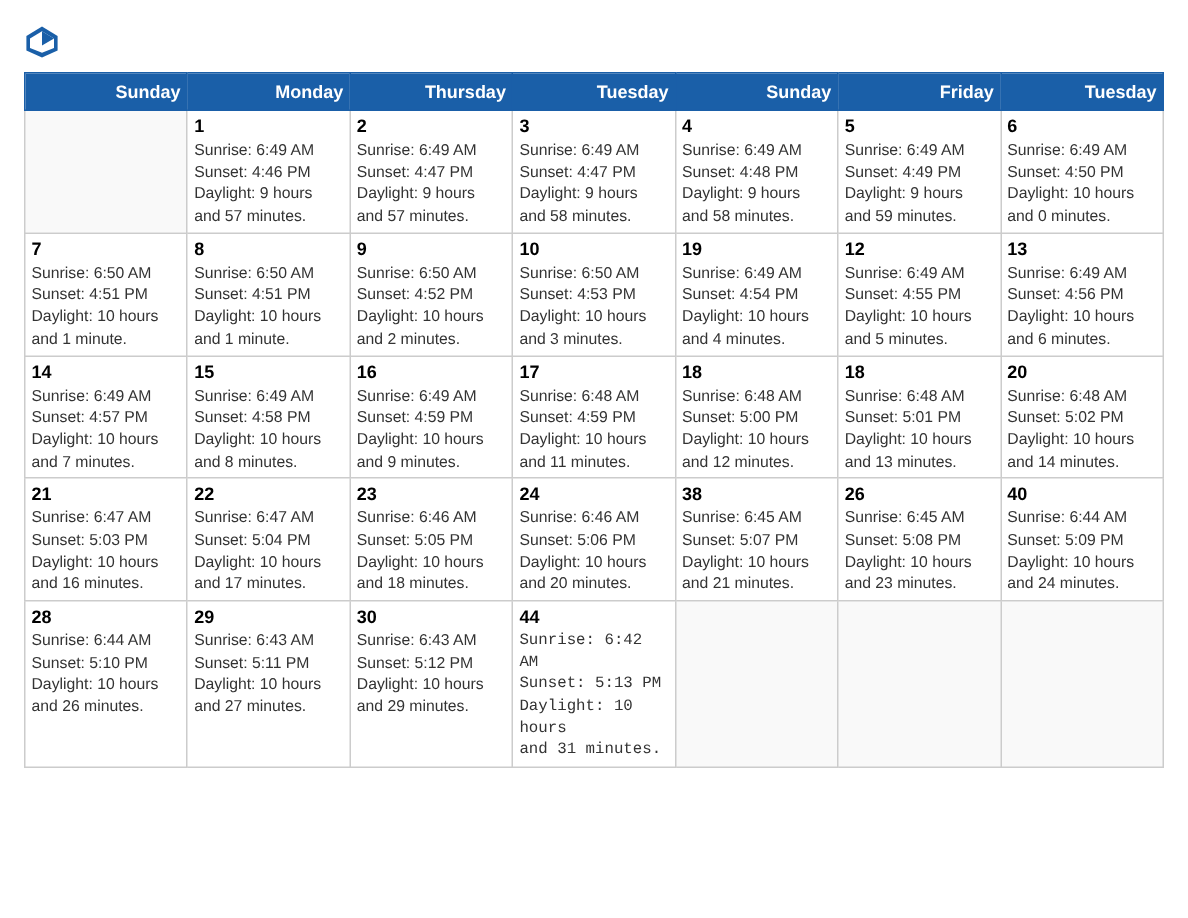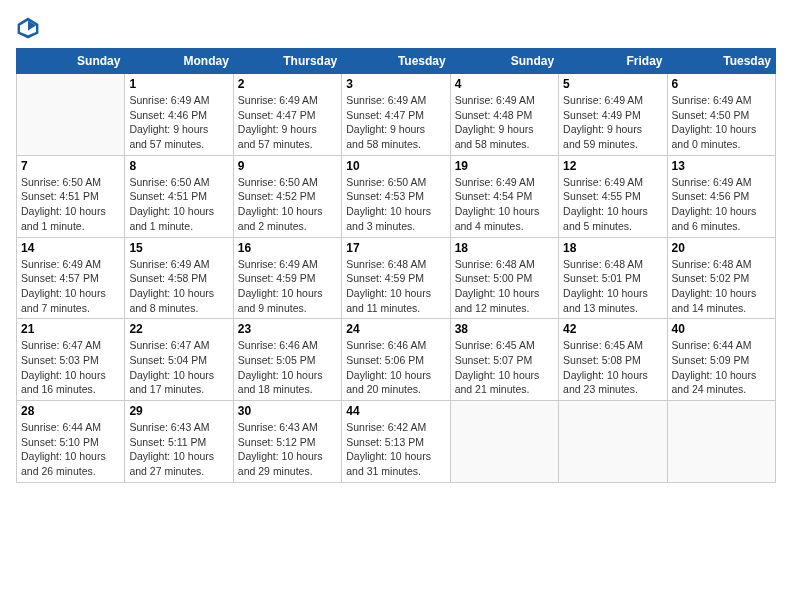--- a/index.html
+++ b/index.html
@@ -291,21 +291,21 @@
 and 20 minutes.</div>
         </td>
         <td>
           <span class="day-num">38</span>
           <div class="day-info" style="white-space: pre-line;">Sunrise: 6:45 AM
 Sunset: 5:07 PM
 Daylight: 10 hours
 and 21 minutes.</div>
         </td>
         <td>
-          <span class="day-num">42</span>
+          <span class="day-num">26</span>
           <div class="day-info" style="white-space: pre-line;">Sunrise: 6:45 AM
 Sunset: 5:08 PM
 Daylight: 10 hours
 and 23 minutes.</div>
         </td>
         <td>
           <span class="day-num">40</span>
           <div class="day-info" style="white-space: pre-line;">Sunrise: 6:44 AM
 Sunset: 5:09 PM
 Daylight: 10 hours
@@ -329,21 +329,21 @@
         </td>
         <td>
           <span class="day-num">30</span>
           <div class="day-info" style="white-space: pre-line;">Sunrise: 6:43 AM
 Sunset: 5:12 PM
 Daylight: 10 hours
 and 29 minutes.</div>
         </td>
         <td>
           <span class="day-num">44</span>
-          <div class="day-info" style="white-space: pre-line;">Sunrise: 6:42 AM
+          <div class="day-info" style="white-space: pre-line; font-family: Liberation Mono, monospace;">Sunrise: 6:42 AM
 Sunset: 5:13 PM
 Daylight: 10 hours
 and 31 minutes.</div>
         </td>
         <td class="empty"></td>
         <td class="empty"></td>
         <td class="empty"></td>
       </tr>
     </tbody>
 </table>

